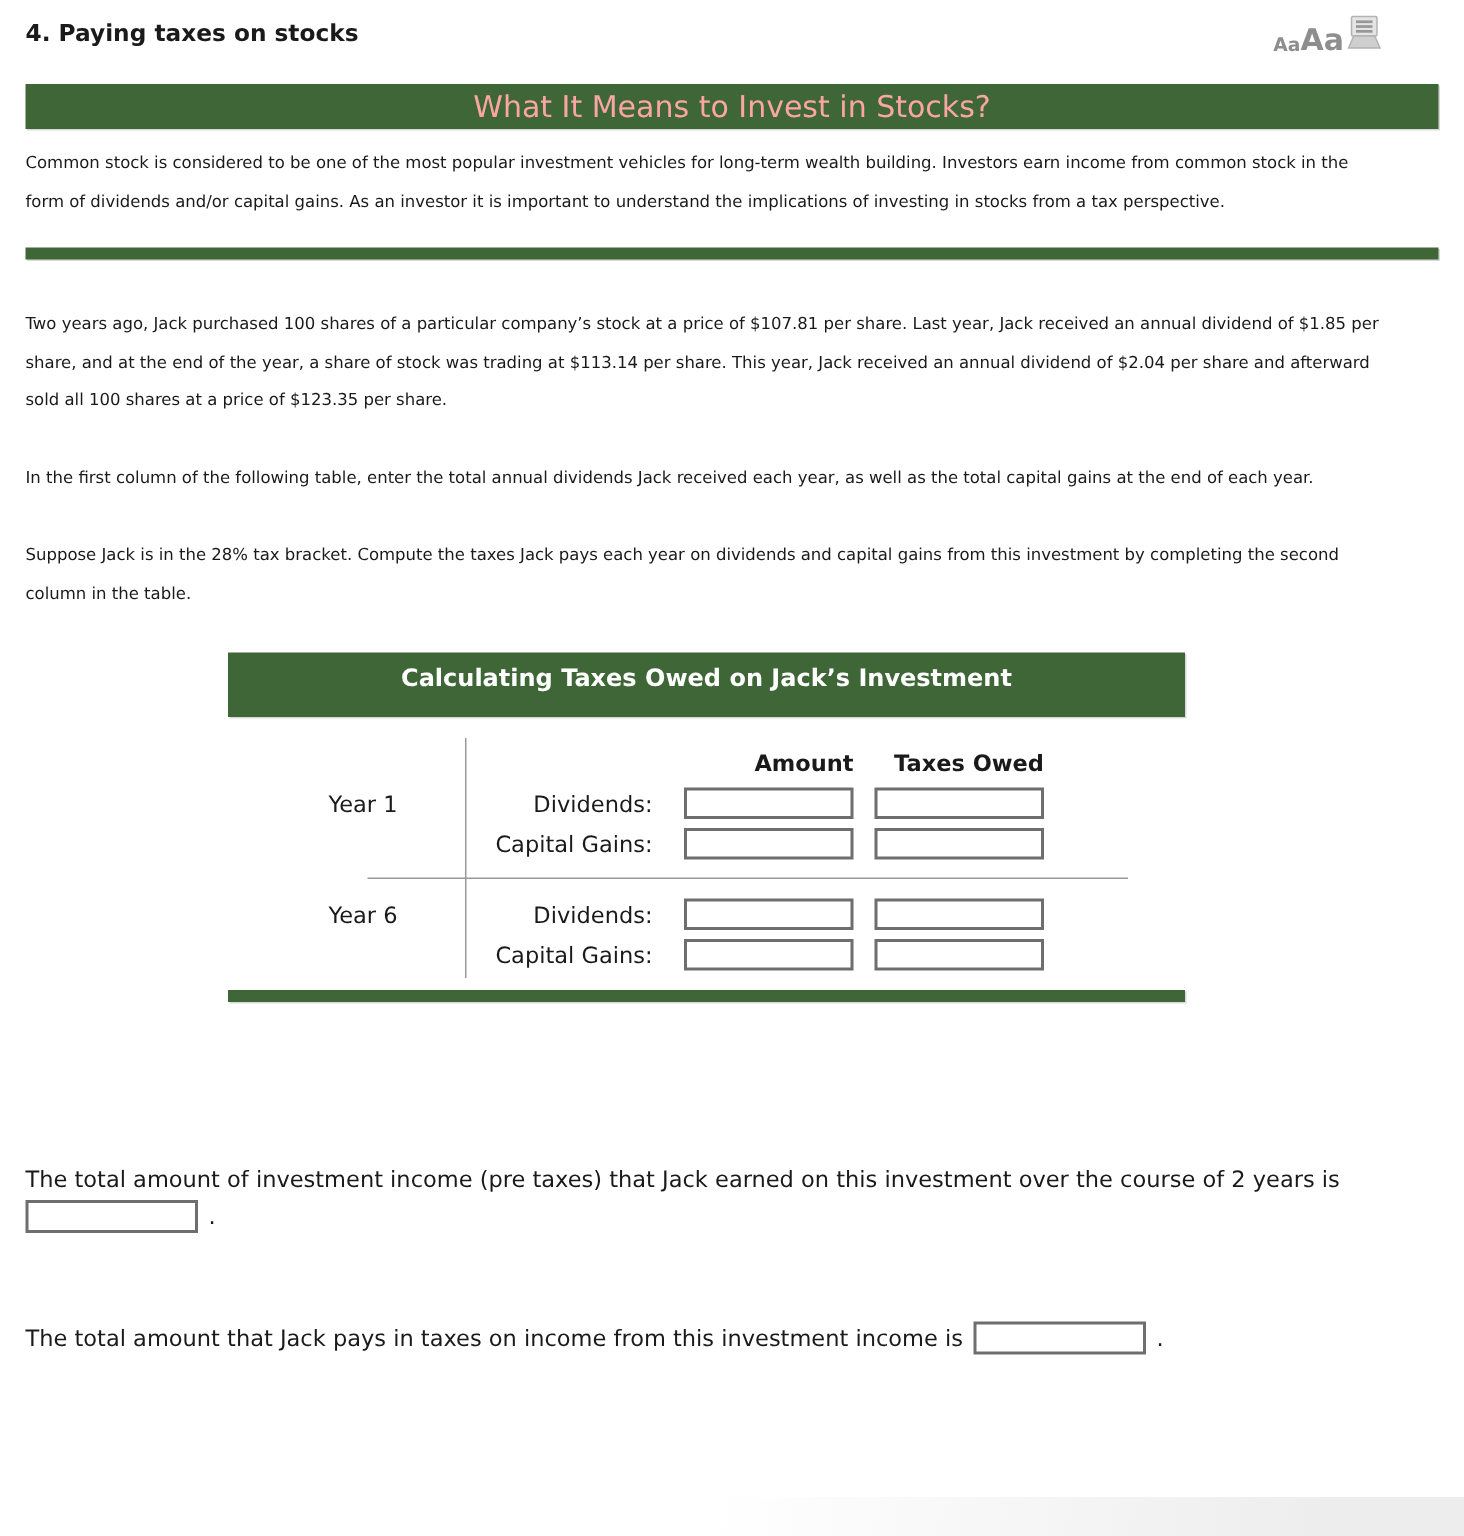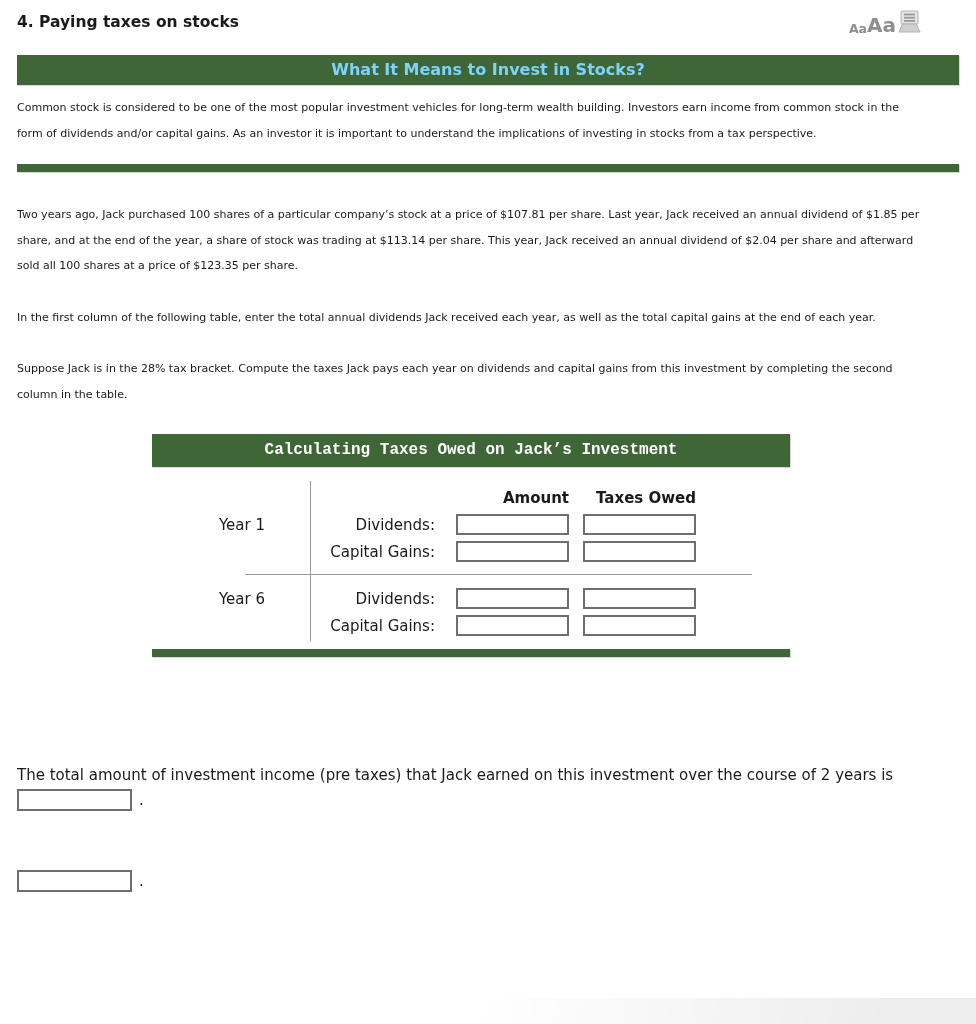--- a/index.html
+++ b/index.html
@@ -14,37 +14,37 @@
   }
   .topbar { display: flex; justify-content: space-between; align-items: flex-start; padding: 13px 17px 0 17px; }
   .page-title { font-size: 15.5px; font-weight: bold; margin: 0; }
   .controls { display: flex; align-items: flex-end; margin-right: 36px; margin-top: -3px; }
   .ctl-btn { background: none; border: none; padding: 0; cursor: pointer; font-family: "DejaVu Sans", sans-serif; line-height: 1; }
   .aa-sm { font-size: 12.5px; font-weight: bold; color: #8e8e8e; }
   .aa-lg { font-size: 20px; font-weight: bold; color: #8e8e8e; }
 
   .banner {
     margin: 20px 17px 0; height: 30px; line-height: 30px;
-    background: #3e6637; color: #7dd3fc;
-    font-weight: bold; font-size: 16px; text-align: center;
+    background: #3e6637; color: #fca5a5;
+    font-weight: normal; font-size: 20px; text-align: center;
     box-shadow: 1px 1px 0 #d9d9d9;
   }
   .para { margin: 0 17px; width: 908px; font-size: 11px; line-height: 25.5px; }
   .para.p1 { margin-top: 10px; }
   .para.p2 { margin-top: 30px; }
   .para.p3 { margin-top: 26px; }
   .para.p4 { margin-top: 26px; }
   .divider { height: 8px; background: #3e6637; box-shadow: 1px 1px 0 #d9d9d9; }
   .divider.full { margin: 18px 17px 0; }
   .divider.table-w { margin: 4px 0 0 152px; width: 638px; }
 
   .table-banner {
-    margin: 27px 0 0 152px; width: 638px; height: 33px; line-height: 33px;
+    margin: 27px 0 0 152px; width: 638px; height: 43px; line-height: 33px;
     background: #3e6637; color: #fff; font-weight: bold; font-size: 16px;
-    text-align: center; box-shadow: 1px 1px 0 #d9d9d9; font-family: Liberation Mono, monospace;
+    text-align: center; box-shadow: 1px 1px 0 #d9d9d9;
   }
   .table-body { position: relative; margin: 12px 0 0 152px; width: 638px; height: 166px; font-size: 15px; }
   .vline { position: absolute; left: 158px; top: 2px; width: 1px; height: 160px; background: #9a9a9a; }
   .hline { position: absolute; left: 93px; top: 95px; width: 507px; height: 1px; background: #9a9a9a; }
   .col-head { position: absolute; top: 10px; width: 113px; text-align: right; font-weight: bold; }
   .col-head.c-amount { left: 304px; }
   .col-head.c-taxes  { left: 431px; }
   .year-label { position: absolute; left: 16px; width: 148px; text-align: center; }
   .year-label.y1 { top: 37px; }
   .year-label.y2 { top: 111px; }
@@ -139,17 +139,18 @@
 
 <div class="question q1">
   <span>The total amount of investment income (pre taxes) that Jack earned on this investment over the course of 2 years is</span>
   <div class="answer-line">
     <input class="answer-input" value="" style="">
     <span>.</span>
   </div>
 </div>
 
 <div class="question q2">
+  <span>The total amount that Jack pays in taxes on income from this investment income is</span>
   <input class="answer-input" value="" style="">
   <span>.</span>
 </div>
 
 <div class="corner-shade"></div>
 
 </body></html>

